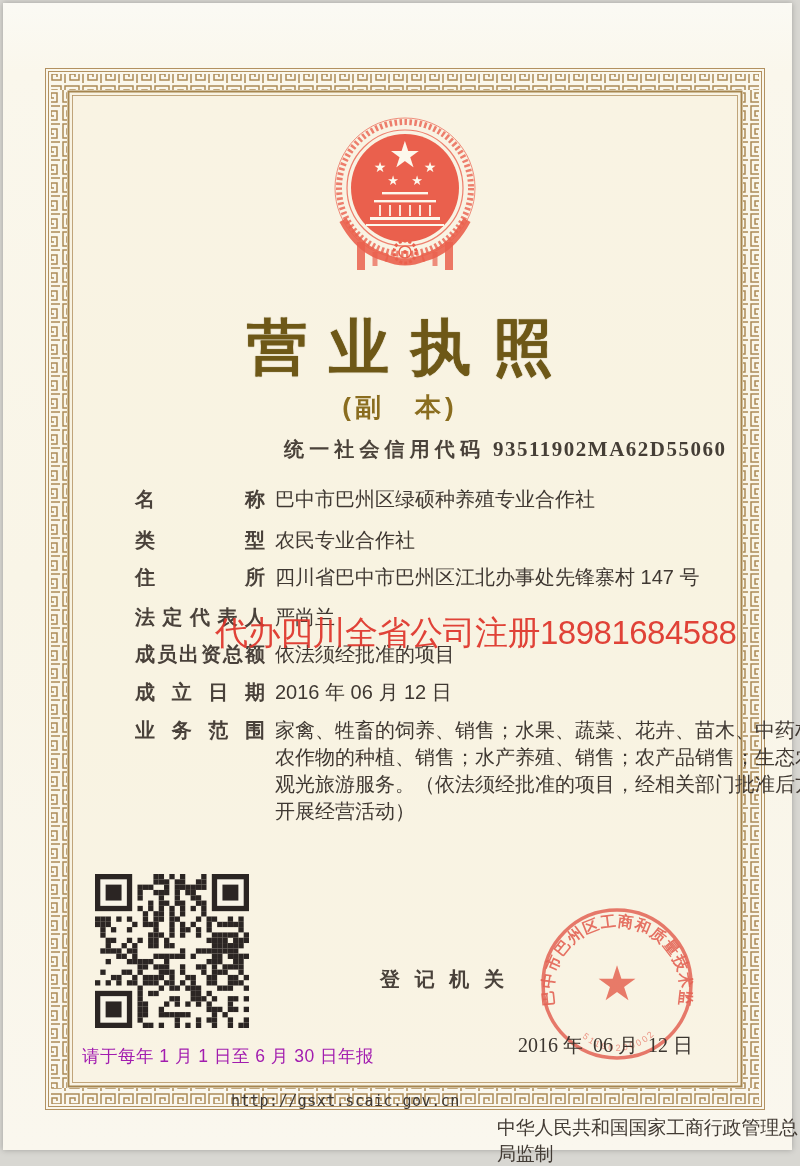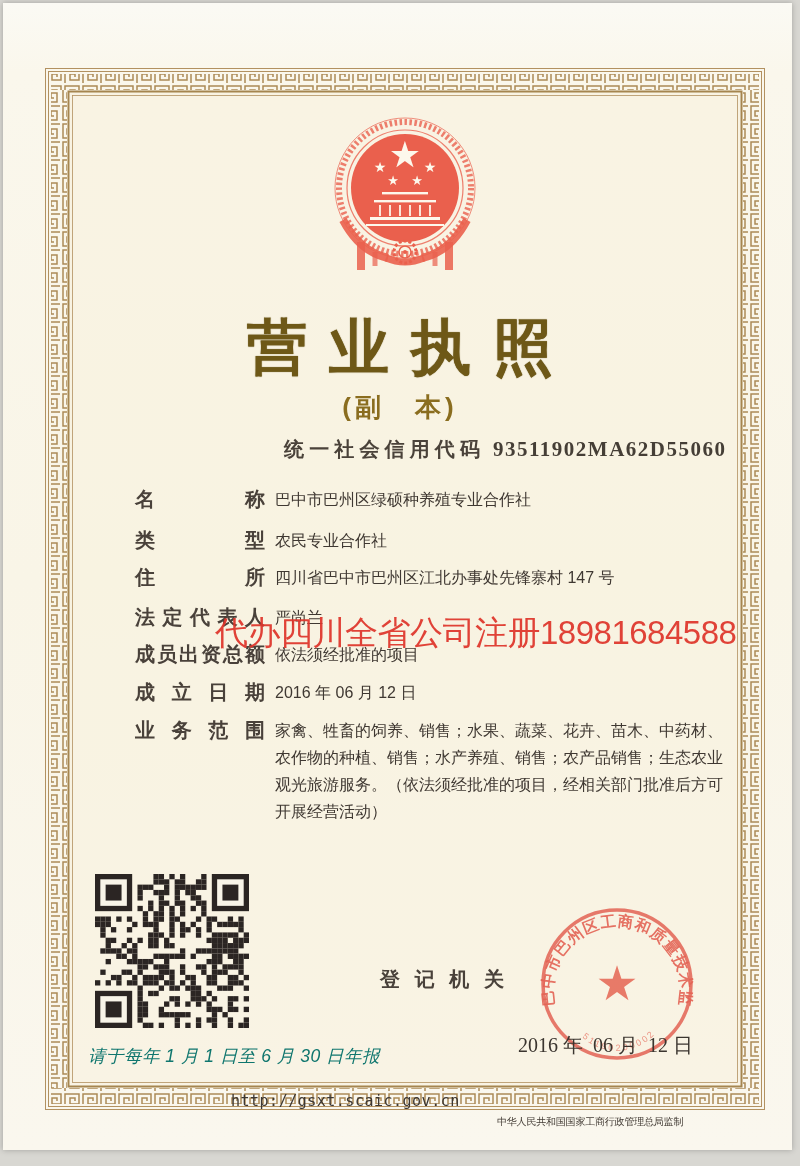--- a/index.html
+++ b/index.html
@@ -13,31 +13,31 @@
   .title{left:50%;top:308px;transform:translateX(-50%);padding-left:22px;white-space:nowrap;
          font-size:60px;font-weight:900;letter-spacing:22px;color:#6e5817;
          text-shadow:0 0 1px #5d4a10;}
   .subtitle{left:0;right:0;top:390px;text-align:center;font-size:26px;font-weight:700;color:#8a6d1f;letter-spacing:4px;}
   .credit-row{left:284px;top:436px;display:flex;align-items:baseline;gap:13px;}
   .credit-label{width:196px;font-size:20px;font-weight:700;color:#4a423a;}
   .credit-code{font-size:21px;font-family:"Liberation Serif",serif;color:#453e36;letter-spacing:1.5px;font-weight:bold;}
   .char-justify{display:flex;justify-content:space-between;}
   .frow{left:135px;display:flex;}
   .flabel{width:130px;font-size:20px;font-weight:700;color:#49413a;flex:none;}
-  .fvalue{margin-left:10px;width:472px;font-size:16px;color:#3f3832;line-height:27px;}
+  .fvalue{margin-left:10px;width:472px;font-size:20px;color:#3f3832;line-height:27px;}
   .scope-line{white-space:nowrap;}
   .watermark{left:215px;top:611px;font-size:33px;font-weight:500;color:#df352b;opacity:.93;letter-spacing:-.5px;white-space:nowrap;z-index:6;text-align:center;}
   .qr{left:95px;top:874px;}
-  .annual-note{left:88px;top:1044px;font-size:17.5px;color:#0f766e;letter-spacing:.5px;white-space:pre;font-style:italic;}
+  .annual-note{left:82px;top:1044px;font-size:17.5px;color:#a21caf;letter-spacing:.5px;white-space:pre;}
   .reg-label{left:380px;top:966px;width:124px;font-size:20px;font-weight:700;color:#49413a;}
   .seal{left:537px;top:904px;mix-blend-mode:multiply;opacity:.92;}
   .issue-date{left:518px;top:1032px;font-size:20px;font-family:"Liberation Serif",serif;color:#3b352f;white-space:pre;z-index:5;}
   .footer-url{left:231px;top:1092px;font-family:"DejaVu Sans Mono",monospace;font-size:15px;font-weight:400;color:#3c3733;letter-spacing:.5px;z-index:4;}
   .footer-left{left:66px;top:1117px;font-size:15px;color:#423b34;letter-spacing:.5px;}
-  .footer-right{left:497px;top:1115px;font-size:10px;color:#423b34;letter-spacing:-.2px;}
+  .footer-right{left:497px;top:1115px;font-size:19px;color:#423b34;letter-spacing:-.2px;}
 </style>
 </head>
 <body>
 
 <div id="root">
 
   <div class="abs paper"></div>
   <div class="abs inner-tint"></div>
 
   <svg class="abs frame-svg" width="720" height="1042" viewBox="0 0 720 1042">

